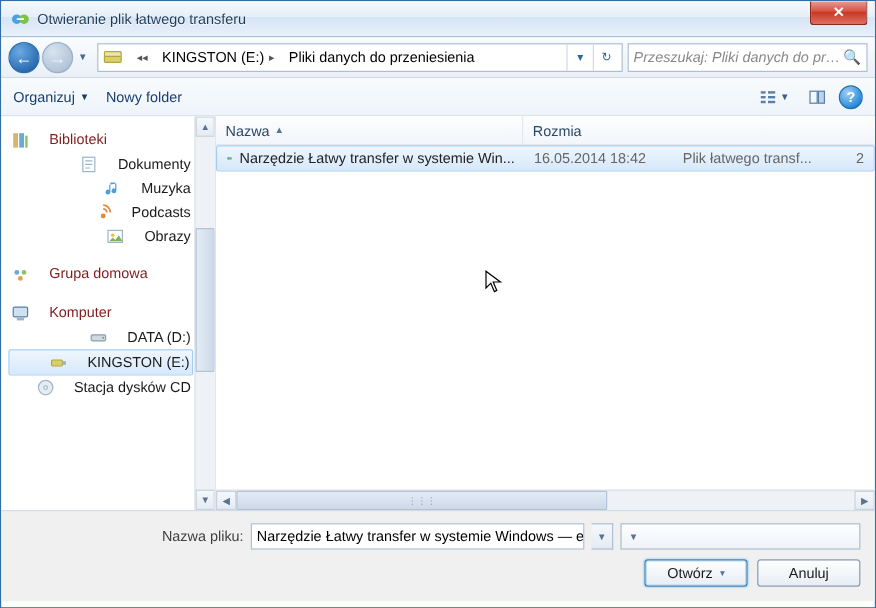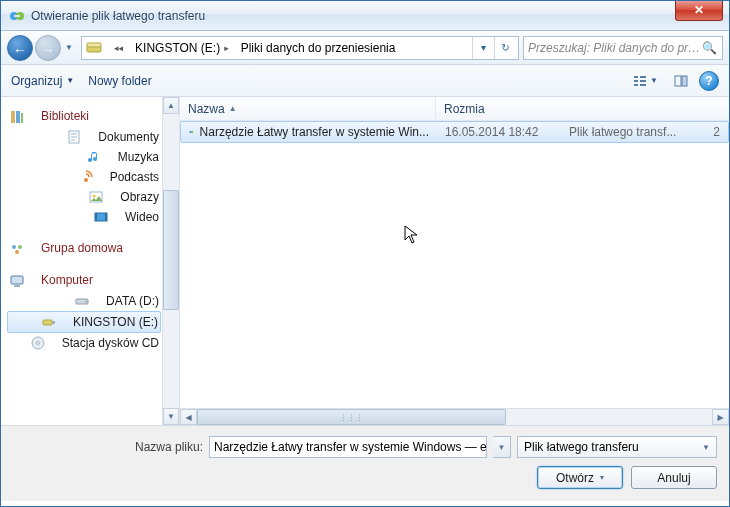--- a/index.html
+++ b/index.html
@@ -192,28 +192,20 @@
             <span>Podcasts</span>
           </div>
         <div class="tree-item">
             <svg class="tico" viewBox="0 0 16 16">
               <rect x="2" y="3" width="12" height="10" fill="#fff" stroke="#9cb4cd"></rect>
               <circle cx="6" cy="7" r="1.5" fill="#f0c040"></circle>
               <path d="M3 12l3-3 2 2 3-4 3 5z" fill="#7fb359"></path>
             </svg>
             <span>Obrazy</span>
           </div>
-        <div class="tree-item">
-            <svg class="tico" viewBox="0 0 16 16">
-              <rect x="2" y="4" width="12" height="8" fill="#4a9fe0" stroke="#2c6fa3"></rect>
-              <rect x="2" y="4" width="2" height="8" fill="#2c6fa3"></rect>
-              <rect x="12" y="4" width="2" height="8" fill="#2c6fa3"></rect>
-            </svg>
-            <span>Wideo</span>
-          </div>
       </div>
       <div class="tree-group">
         <div class="tree-hdr">
           <svg class="tico" viewBox="0 0 16 16">
               <circle cx="5" cy="6" r="2" fill="#6aa9d9"></circle>
               <circle cx="11" cy="6" r="2" fill="#8ac46a"></circle>
               <circle cx="8" cy="11" r="2" fill="#e0a04a"></circle>
             </svg>
           <span>Grupa domowa</span>
         </div>
@@ -301,21 +293,20 @@
 </div>
 
 <div class="bottom">
   <div class="brow">
     <div class="lbl">Nazwa pliku:</div>
     <div class="fname-input">
         <span>Narzędzie Łatwy transfer w systemie Windows — ele</span>
       </div>
     <div class="fname-dd">▼</div>
     <div class="ftype">
-      <span>Plik łatwego transferu</span>
       <span style="font-size:8px;color:#5a7393">▼</span>
     </div>
   </div>
   <div class="btns">
     <div class="btn primary">
         <span>Otwórz</span>
         <span style="margin-left:6px;font-size:8px;color:#5a7393">▾</span>
       </div>
     <div class="btn">
         <span>Anuluj</span>

